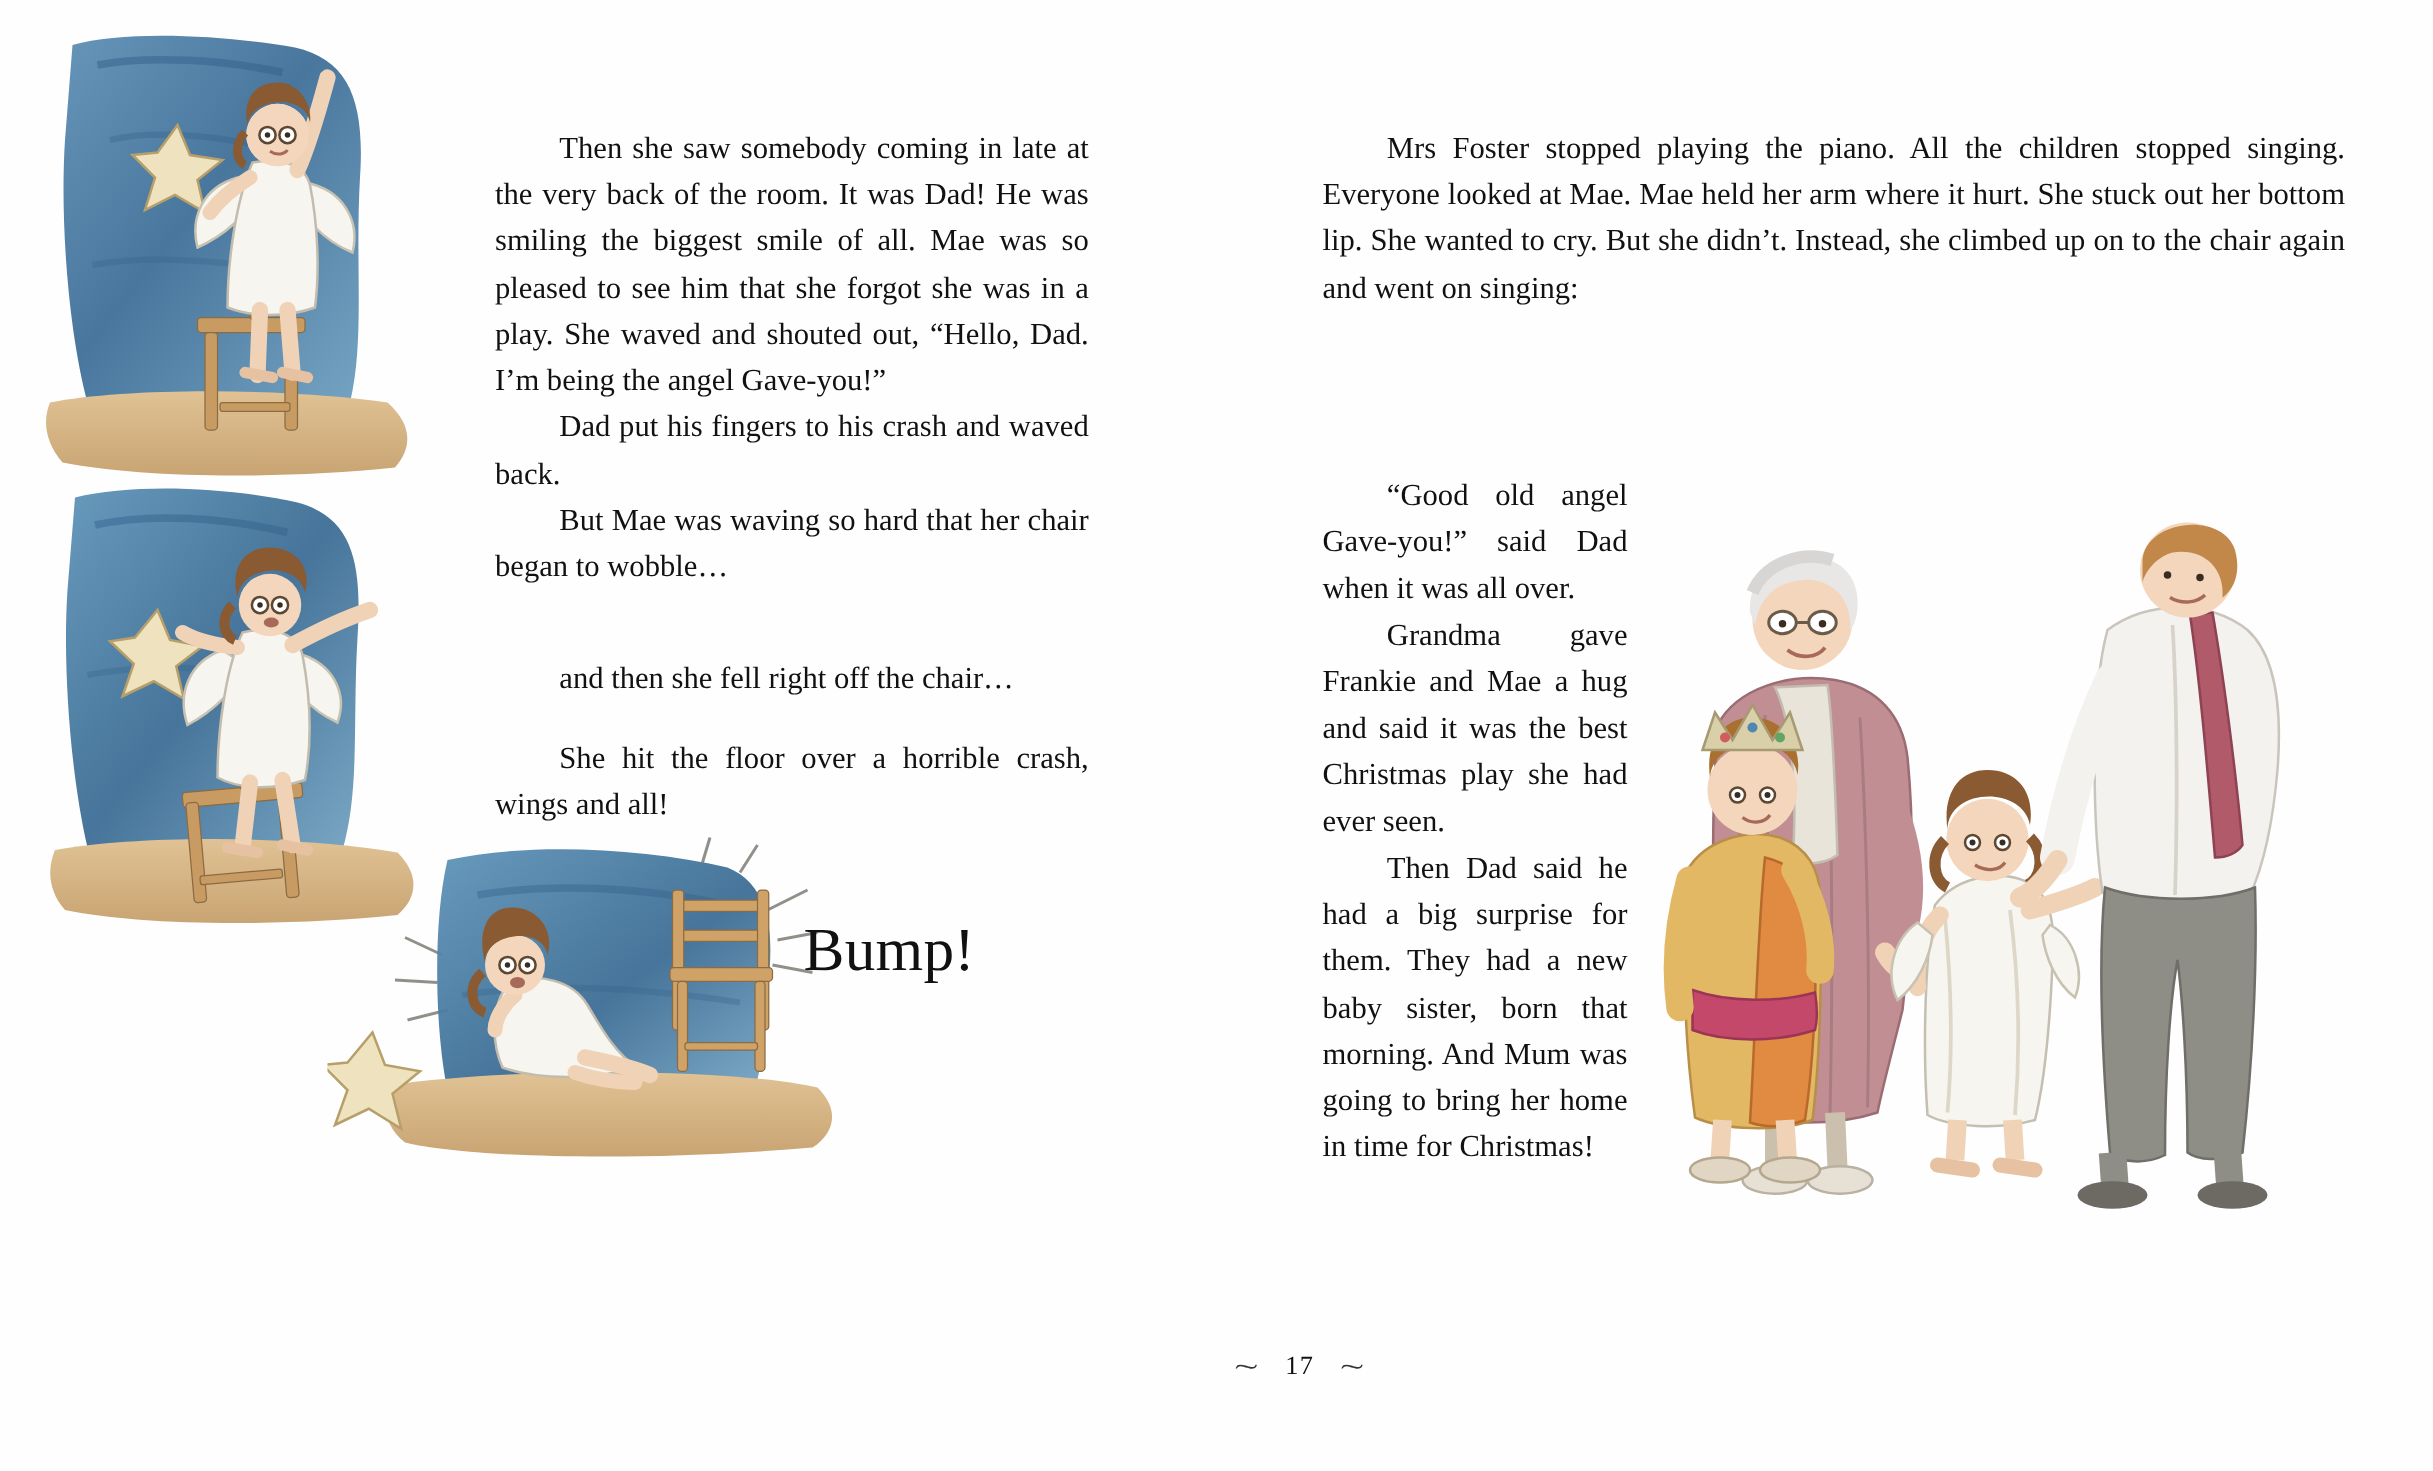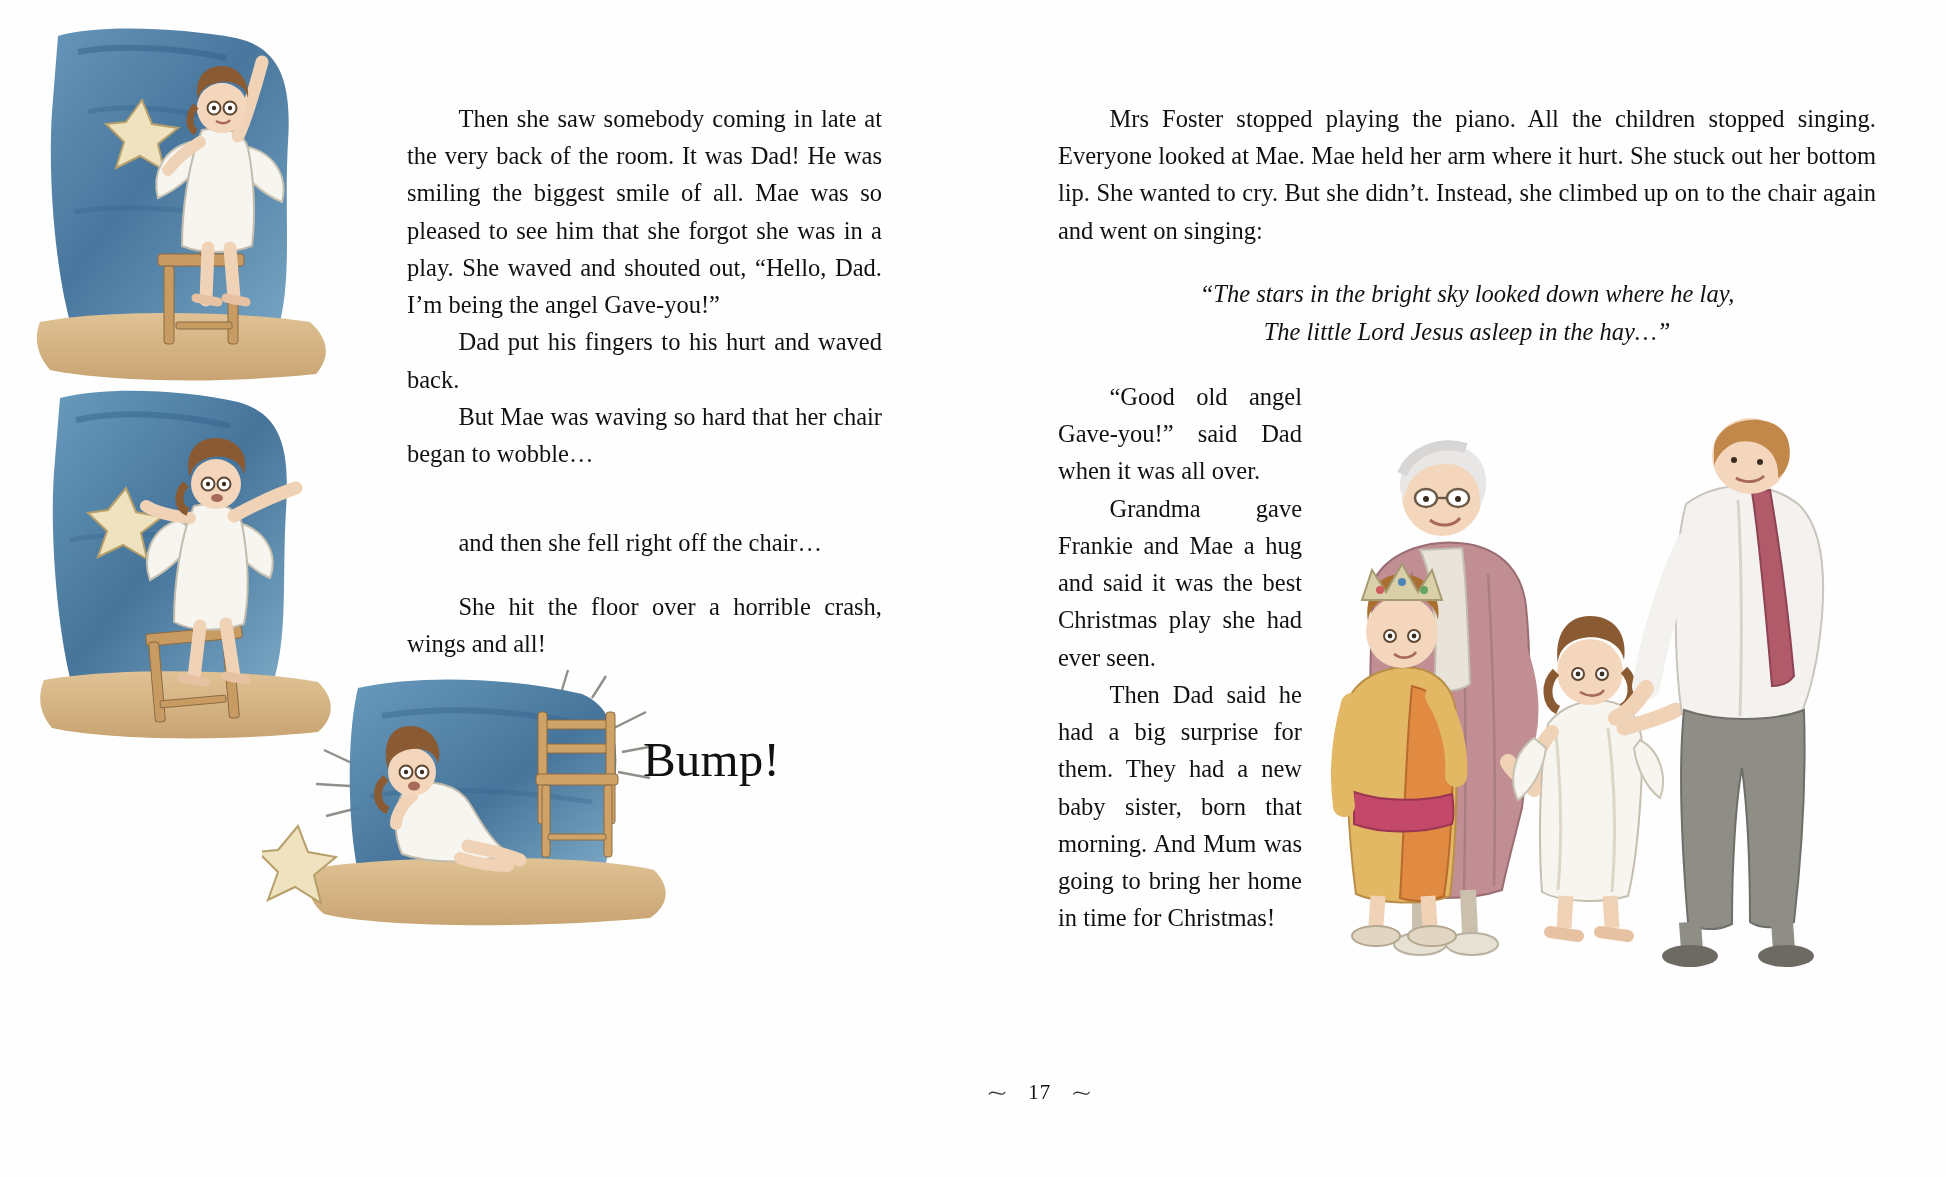--- a/index.html
+++ b/index.html
@@ -43,21 +43,20 @@
   .page-left {
     position: absolute;
     left: 0; top: 0;
     width: 973px; height: 1177px;
   }
   .left-text {
     position: absolute;
     left: 396px;
     top: 100px;
     width: 475px;
-    margin-left: 11px;
   }
   .left-text .para + .para { margin-top: 0px; }
   .gap { height: 26px; }
 
   .bump {
     position: absolute;
     left: 520px;
     top: 735px;
     width: 260px;
     text-align: right;
@@ -284,42 +283,38 @@
         <circle cx="144" cy="104" r="6.5" fill="#fff" stroke="#5d4732" stroke-width="2"></circle>
         <circle cx="160" cy="104" r="6.5" fill="#fff" stroke="#5d4732" stroke-width="2"></circle>
         <circle cx="144" cy="104" r="2.2" fill="#3a2d20"></circle>
         <circle cx="160" cy="104" r="2.2" fill="#3a2d20"></circle>
         <ellipse cx="152" cy="118" rx="6" ry="4.5" fill="#a76a58"></ellipse>
       </svg>
     </div>
 
     <div class="left-text">
       <p class="para">Then she saw somebody coming in late at the very back of the room. It was Dad! He was smiling the biggest smile of all. Mae was so pleased to see him that she forgot she was in a play. She waved and shouted out, “Hello, Dad. I’m being the angel Gave-you!”</p>
-      <p class="para">Dad put his fingers to his hurt and waved back.</p>
+      <p class="para">Dad put his fingers to his crash and waved back.</p>
       <p class="para">But Mae was waving so hard that her chair began to wobble…</p>
       <div class="gap"></div>
       <div class="gap"></div>
       <p class="para">and then she fell right off the chair…</p>
       <div class="gap"></div>
       <p class="para">She hit the floor over a horrible crash, wings and all!</p>
     </div>
 
     <div class="bump">Bump!</div>
   </div>
 
   <div class="page-right">
 
     <div class="right-text-top">
       <p class="para">Mrs Foster stopped playing the piano. All the children stopped singing. Everyone looked at Mae. Mae held her arm where it hurt. She stuck out her bottom lip. She wanted to cry. But she didn’t. Instead, she climbed up on to the chair again and went on singing:</p>
     </div>
 
-    <div class="verse-block">
-      <p class="verse">“The stars in the bright sky looked down where he lay,</p>
-      <p class="verse">The little Lord Jesus asleep in the hay…”</p>
-    </div>
 
     <div class="right-text-bottom">
       <div class="wrap-col">
 
         <div class="float-art">
           <svg width="560" height="580" viewBox="0 0 560 580" role="img" aria-label="Grandma, Frankie, Mae and Dad">
 
             <g>
 
               <path d="M58,176 C74,146 116,134 152,140 C186,146 206,168 210,202 C216,262 214,336 206,404 C196,444 190,466 186,486 C150,498 96,496 64,484 C56,420 50,300 58,176 Z" fill="#c08e93" stroke="#9a6d73" stroke-width="2"></path>

